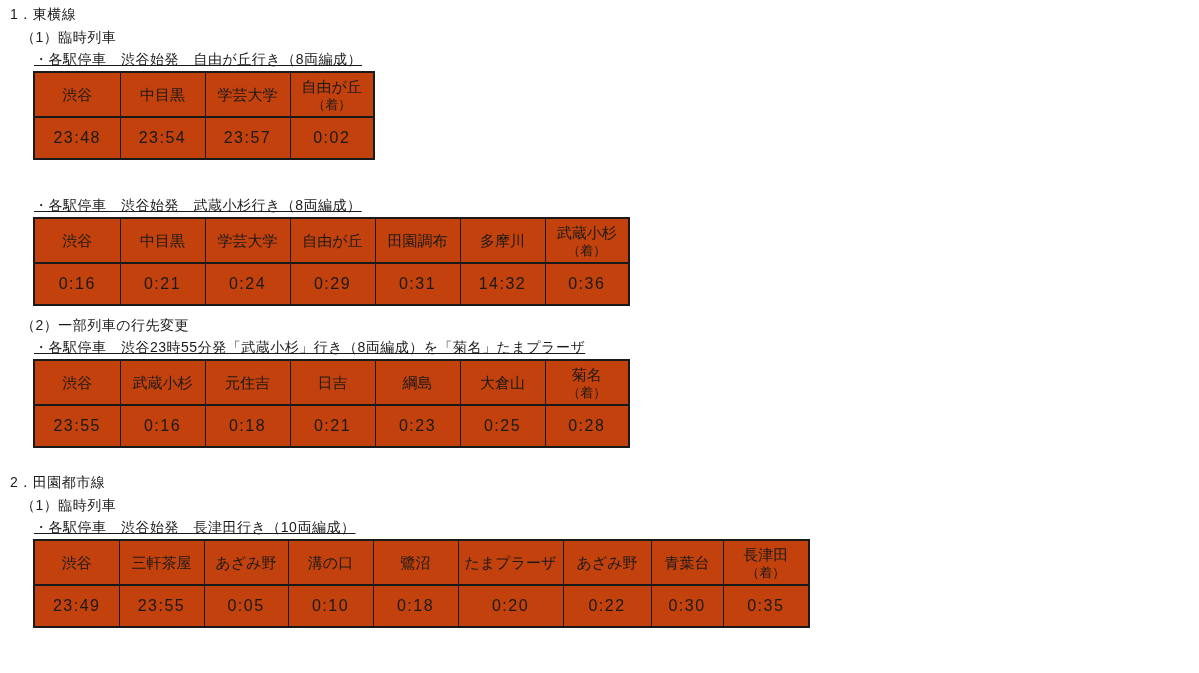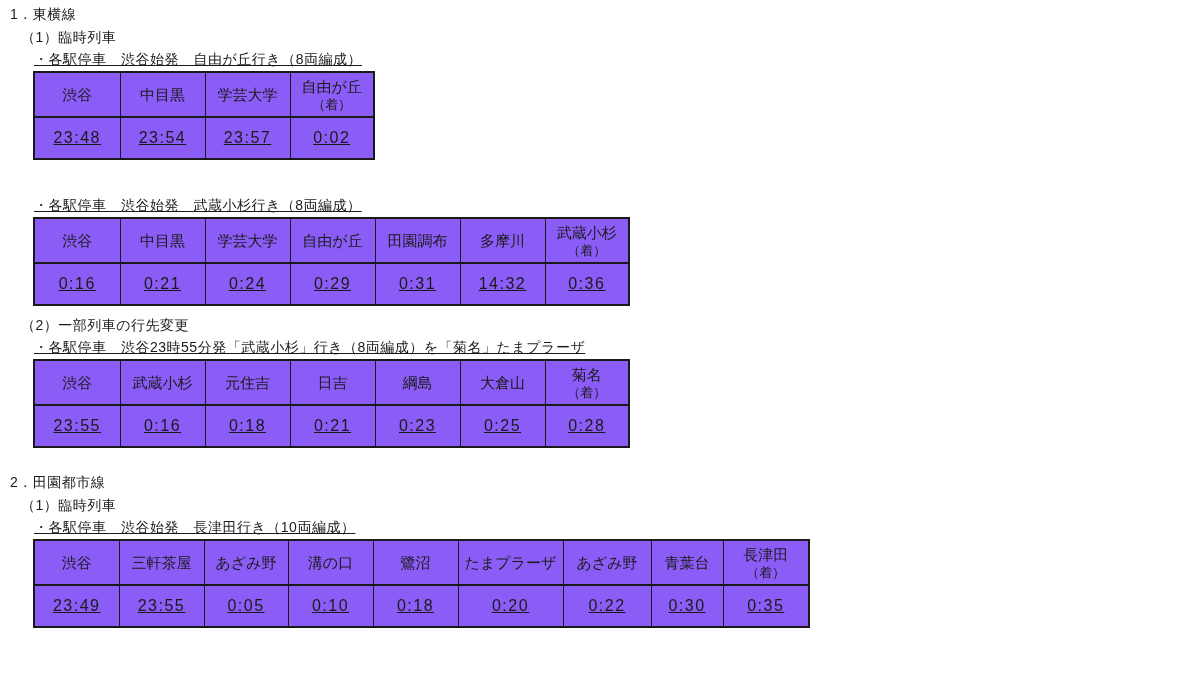--- a/index.html
+++ b/index.html
@@ -30,38 +30,37 @@
     text-decoration: underline;
   }
   .mt-22 { margin-top: 36px; }
   .mt-23 { margin-top: 10px; }
   .mt-25 { margin-top: 25px; }
   table.tt {
     border-collapse: collapse;
     table-layout: fixed;
     margin: 3px 0 0 33px;
     border: 2px solid #1a1a1a;
-    background: #8b5cf6;
+    background: #c2410c;
   }
   table.tt th, table.tt td {
     border: 1.5px solid #1a1a1a;
     text-align: center;
     vertical-align: middle;
     padding: 2px 1px;
     font-weight: 400;
   }
   table.tt thead tr { height: 45px; }
   table.tt tbody tr { height: 42px; }
   table.tt thead th { border-bottom: 2px solid #1a1a1a; }
   .st   { display: block; font-size: 15px; line-height: 19px; }
   .note { display: block; font-size: 13px; line-height: 17px; }
   td.time {
     font-size: 16px;
     letter-spacing: 1.5px;
-    text-decoration: underline;
   }
 </style>
 </head>
 <body>
 
 <div class="section-title">1．東横線</div>
 <div class="sub-heading">（1）臨時列車</div>
 <div class="bullet-label">・各駅停車　渋谷始発　自由が丘行き（8両編成）</div>
 
 <table class="tt">

